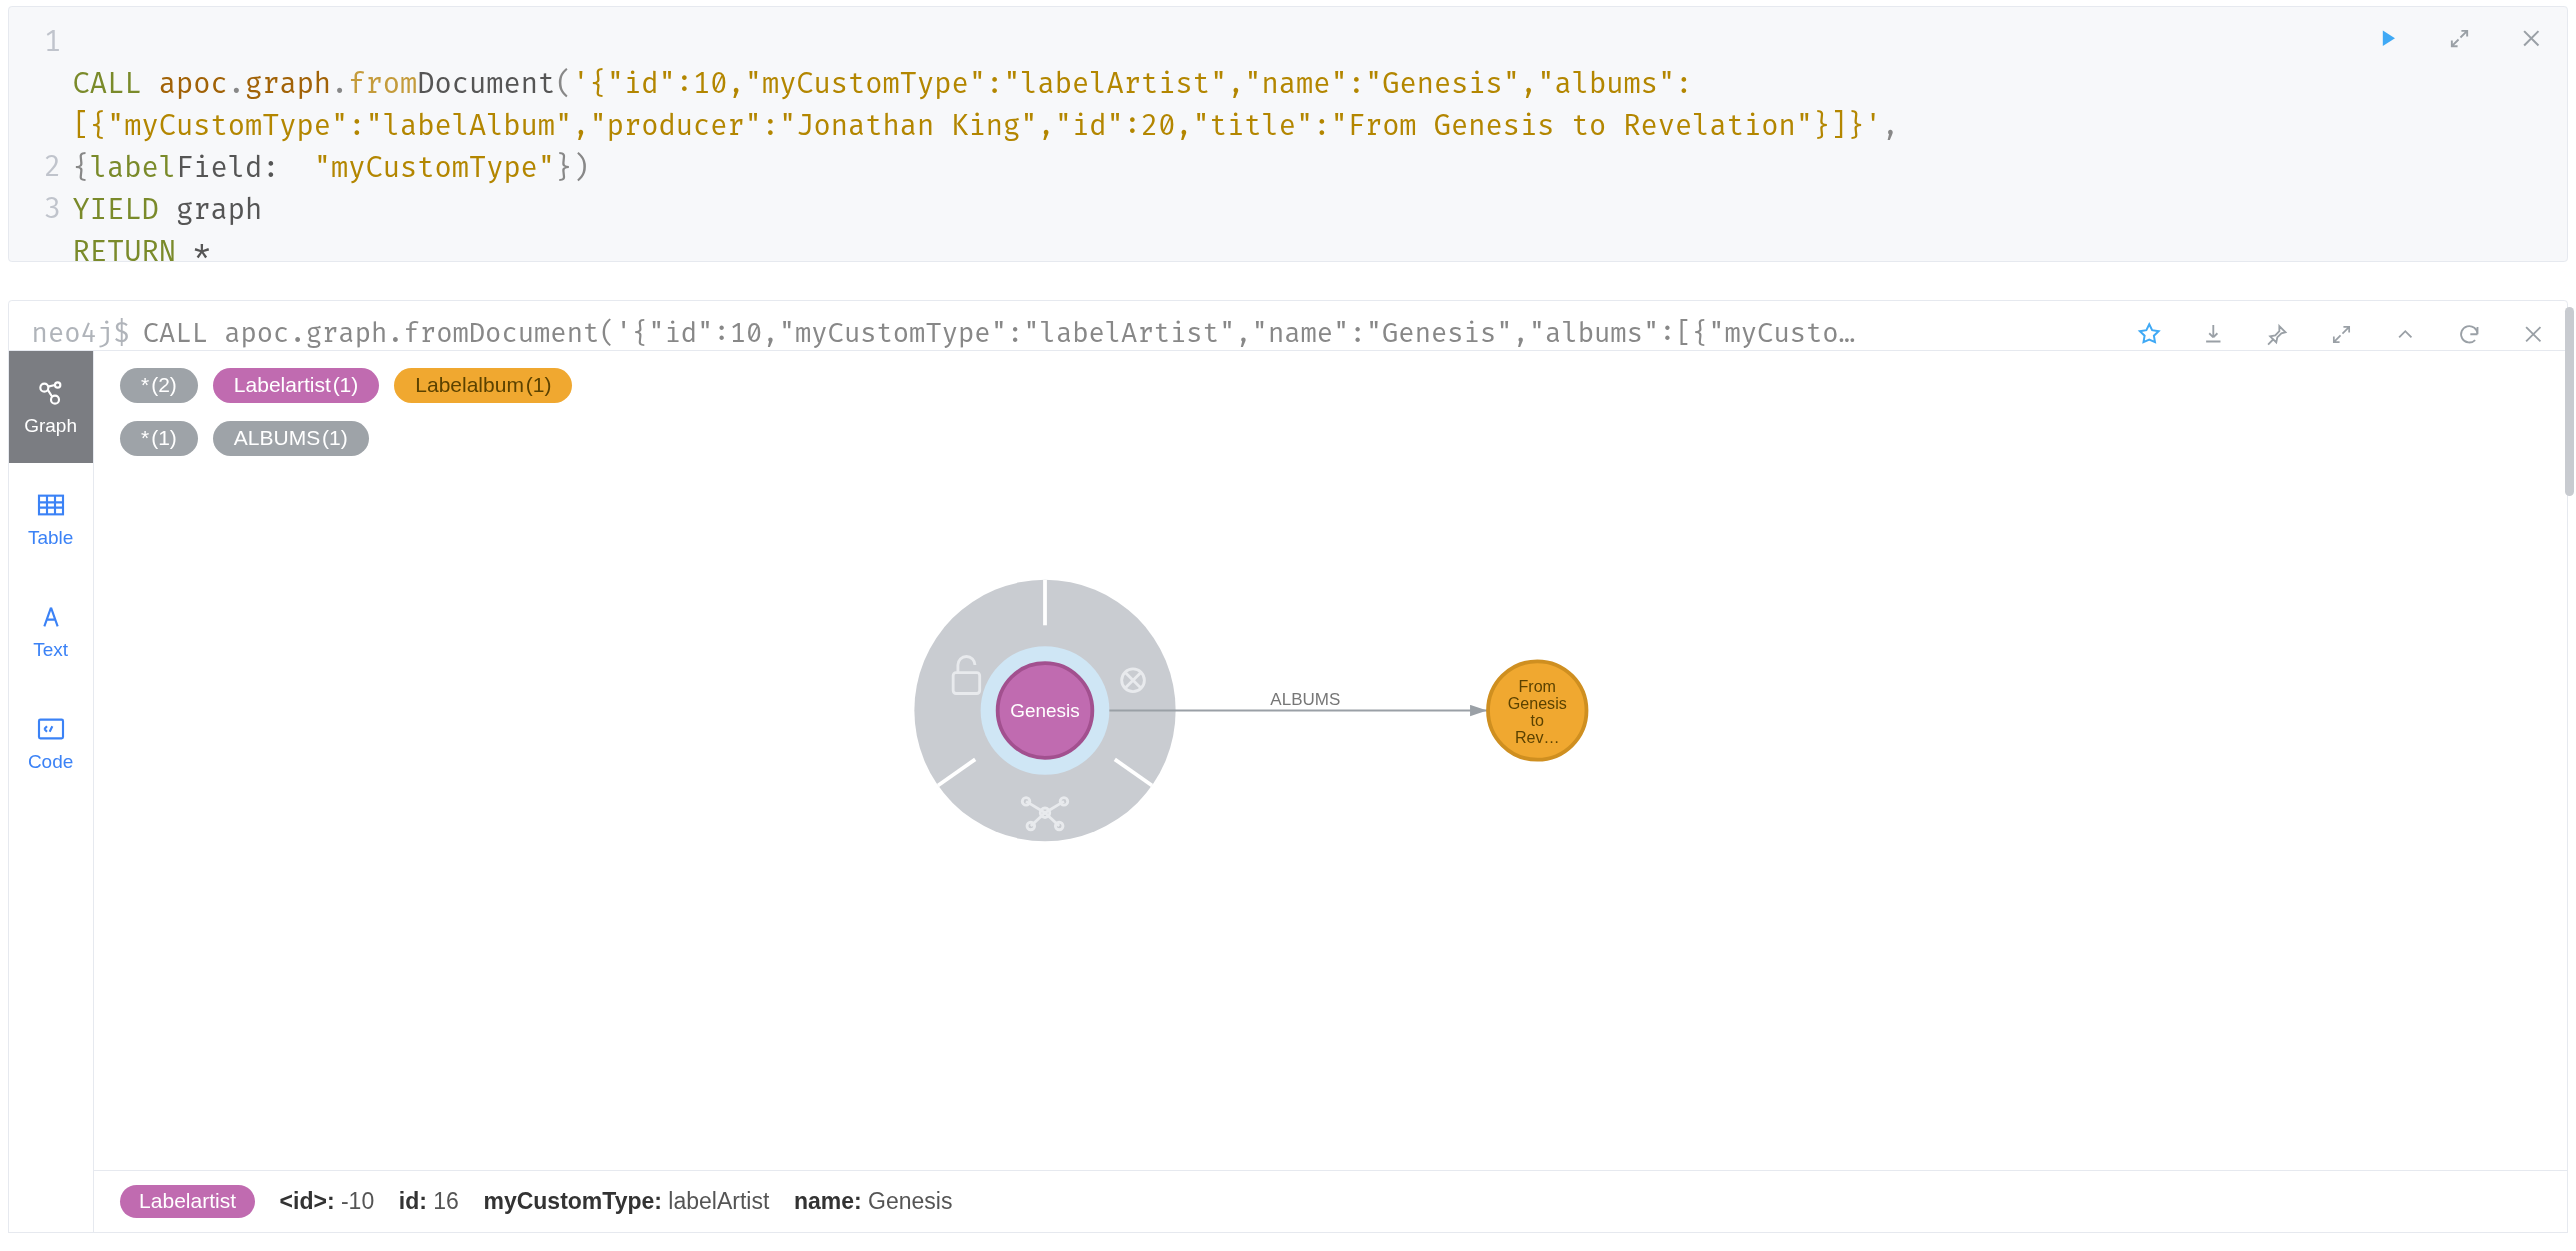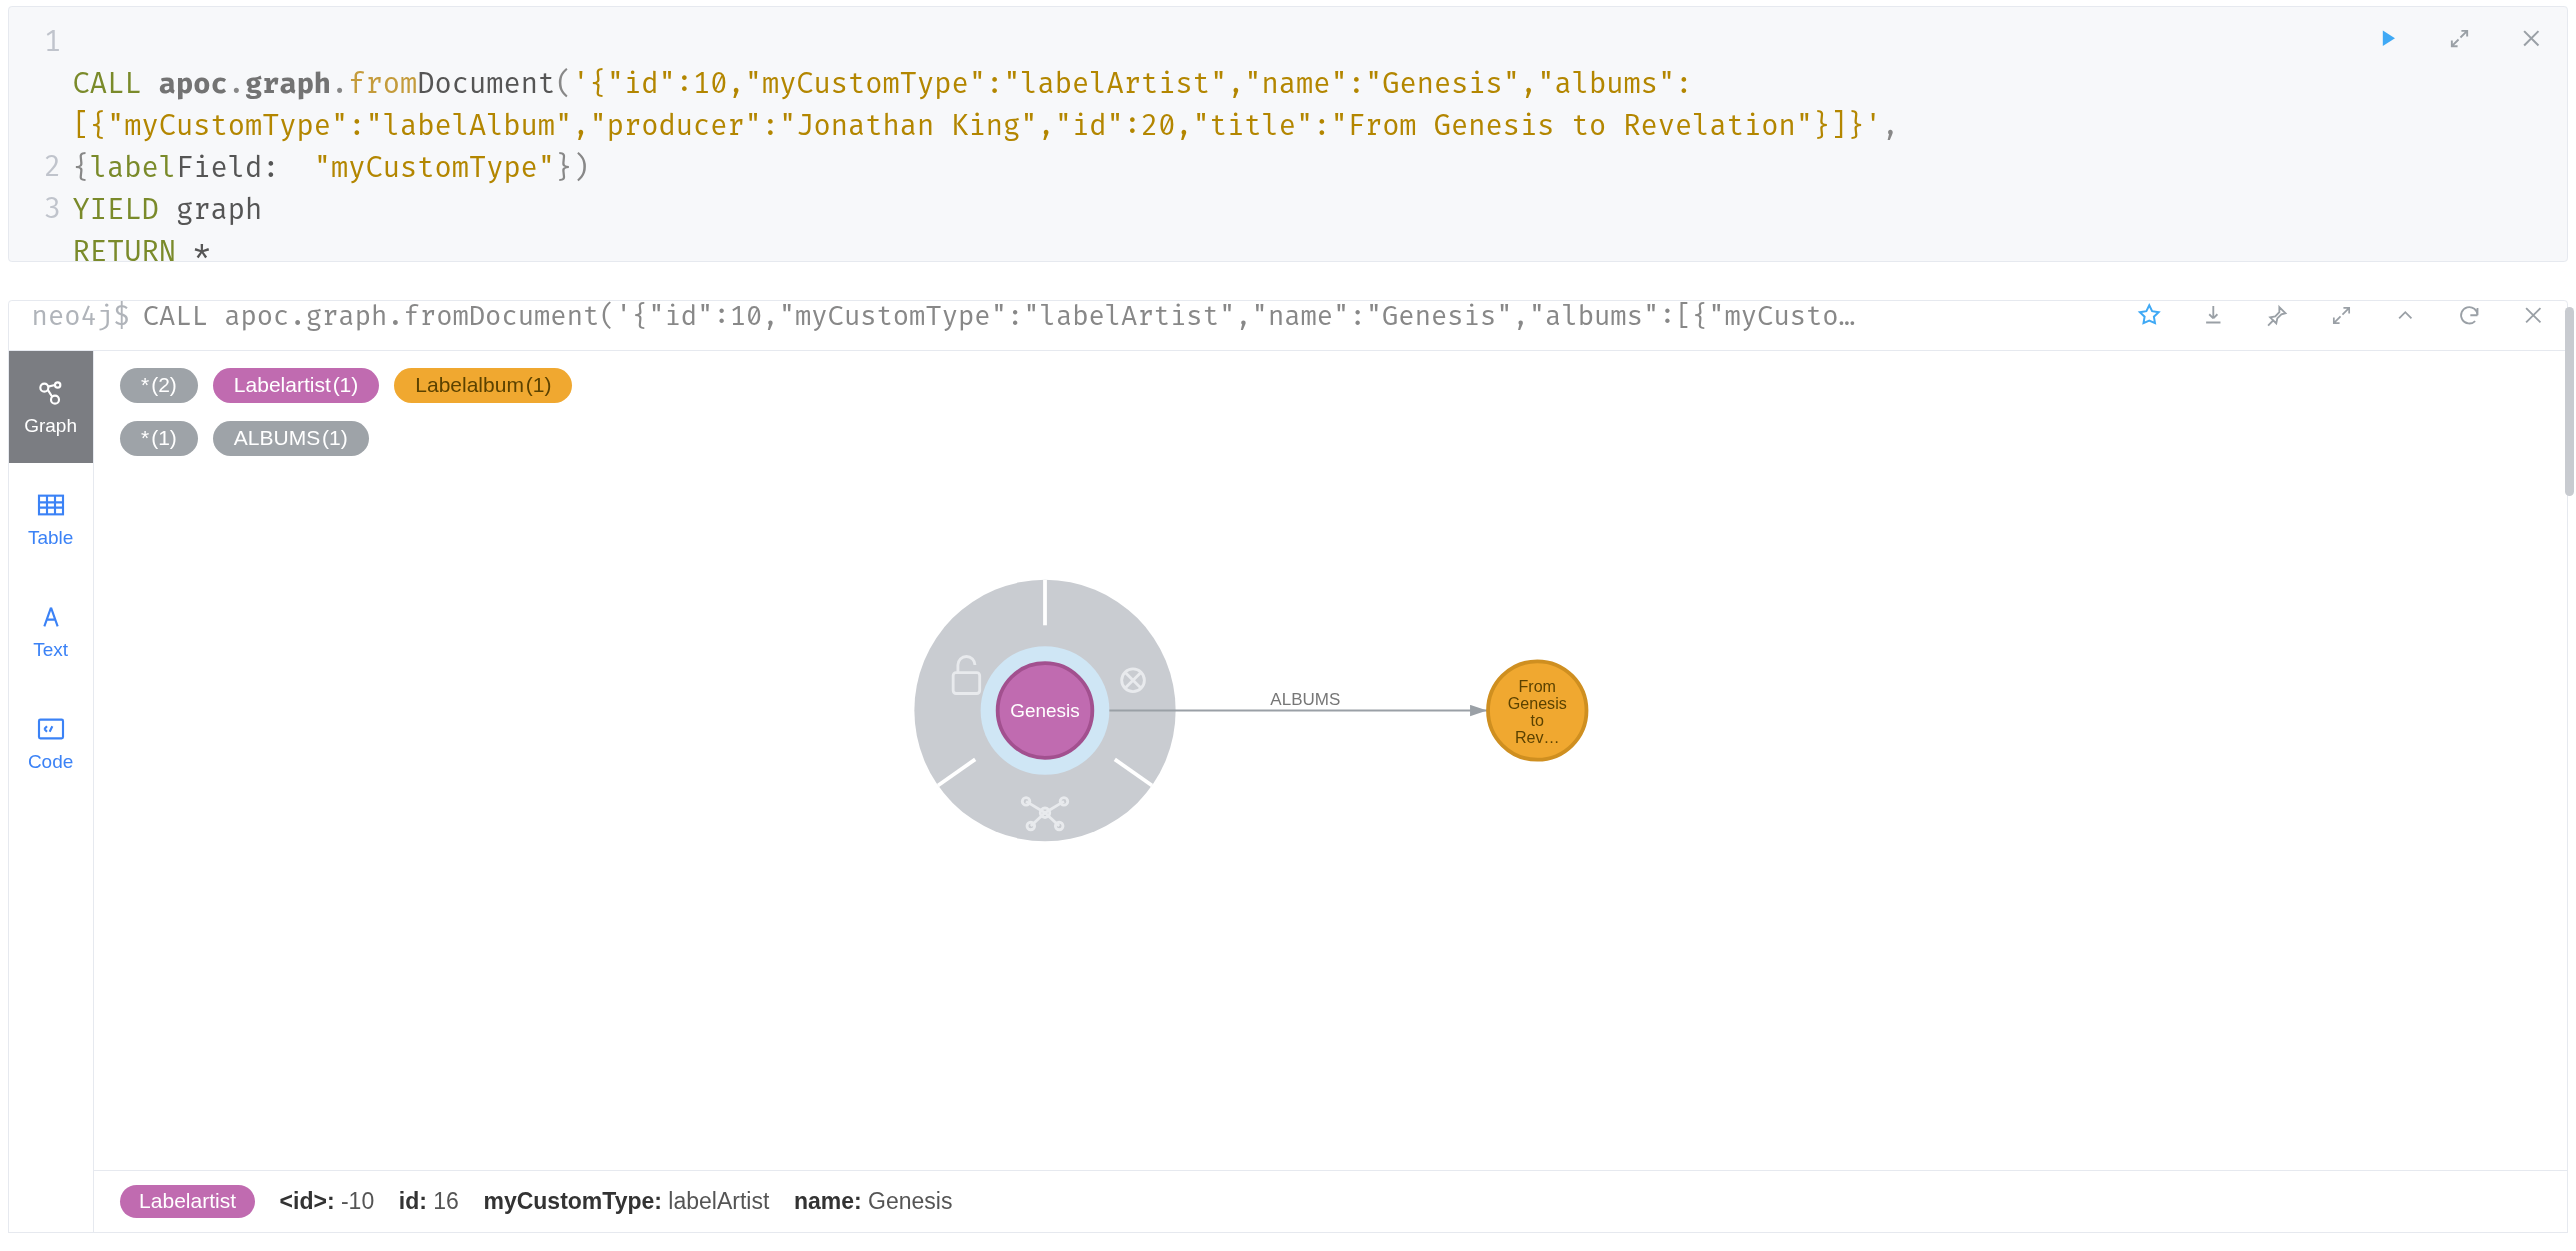--- a/index.html
+++ b/index.html
@@ -35,21 +35,21 @@
   .code {
     padding: 15px 38px 0 0;
     font-family: "Fira Code", Menlo, Consolas, monospace;
     font-size: 28px;
     line-height: 42px;
     white-space: pre-wrap;
     word-break: break-all;
     flex: 1;
   }
   .tok-kw   { color: #7a8a2a; }      
-  .tok-ns   { color: #737373; font-weight: bold; }      
+  .tok-ns   { color: #a16207; }      
   .tok-fn   { color: #c49b3b; }      
   .tok-str  { color: #b38600; }      
   .tok-id   { color: #7a8a2a; }      
   .tok-punc { color: #888; }         
   .tok-plain{ color: #555; text-align: right; }
 
   .editor-tools {
     position: absolute;
     top: 15px;
     right: 19px;
@@ -65,21 +65,21 @@
   .ed-btn.run { color: #3fa9f5; }
 
   
   .result-bar {
     margin: 38px 7.6px 0 7.6px;
     border: 0.9px solid #e6e9ef;
     border-radius: 3.8px 3.8px 0 0;
     background: #fff;
     height: 51px;
     display: flex;
-    align-items: flex-start;
+    align-items: flex-end;
     padding: 0 19px 0 23px;
     font-family: "Fira Code", Menlo, Consolas, monospace;
     font-size: 26.5px;
     color: #888;
     gap: 13.2px;
   }
   .result-bar .prompt { color: #b0b4ba; }
   .result-bar .cmd {
     flex: 1;
     white-space: nowrap;

